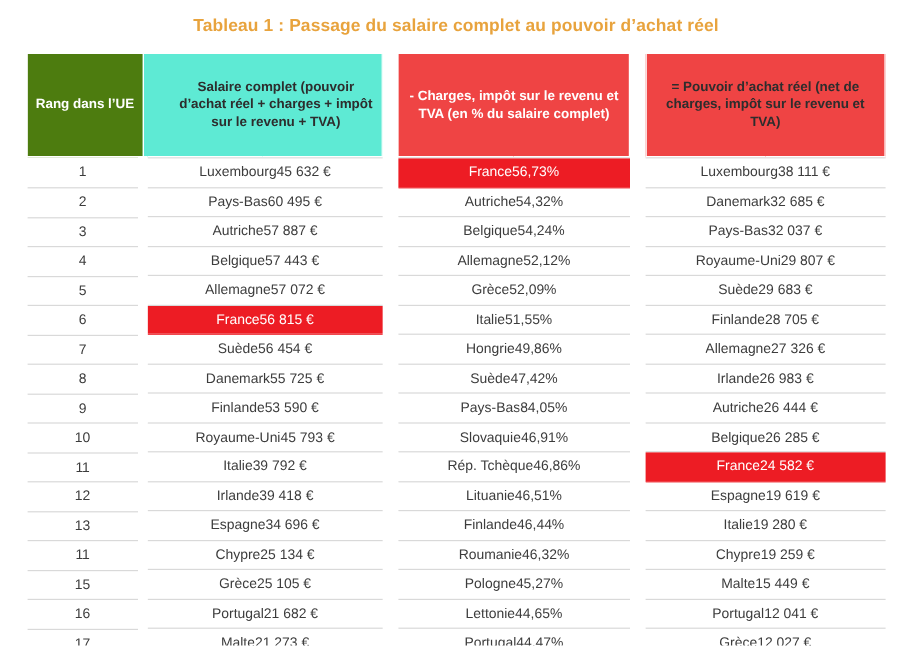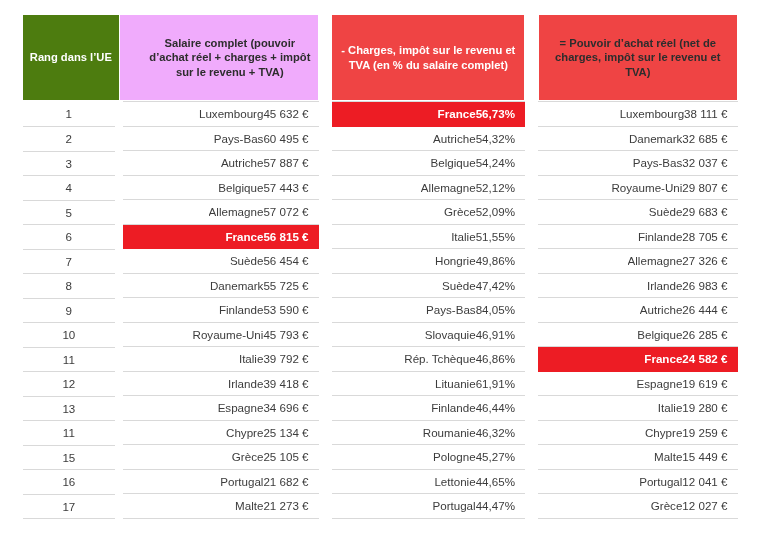--- a/index.html
+++ b/index.html
@@ -45,21 +45,21 @@
     border: 1px solid #ffffff;
     height: 86px;
     box-sizing: border-box;
   }
   th.h-rank {
     background: #4d7c0f;
     color: #ffffff;
     width: 96px;
   }
   th.h-sal {
-    background: #f0abfc;
+    background: #5eead4;
     color: #2d2d2d;
     width: 198px;
     padding-left: 28px;
   }
   th.h-charge {
     background: #ef4444;
     color: #ffffff;
     width: 192px;
   }
   th.h-pouv {
@@ -75,21 +75,21 @@
     vertical-align: middle;
     border-bottom: 1px solid #d9d9d9;
   }
   td.rank {
     text-align: center;
     width: 96px;
     border-right: 8px solid #ffffff;
   }
   .cellbox {
     display: flex;
-    justify-content: flex-end;
+    justify-content: center;
     align-items: center;
     padding: 0 10px 0 10px;
     height: 23.5px;
     box-sizing: border-box;
   }
   td.grp {
     border-bottom: none;
     padding: 0;
   }
   .inner {
@@ -105,21 +105,21 @@
     white-space: nowrap;
     overflow: hidden;
   }
   .val {
     text-align: right;
     white-space: nowrap;
   }
   .hl .cellbox {
     background: #ed1c24;
     color: #ffffff;
-    font-weight: bold;
+    font-weight: normal;
   }
   .hl .inner {
     border-bottom: 1px solid #ed1c24;
   }
   tr.first td {
     border-top: 1px solid #d9d9d9;
   }
   tr.first td.grp .inner {
     border-top: 1px solid #d9d9d9;
   }
@@ -128,20 +128,21 @@
   }
   tr.first td.gap {
     border-top: none;
   }
 </style>
 </head>
 <body>
 
 <div class="page">
 
+  <div class="title">Tableau 1 : Passage du salaire complet au pouvoir d’achat réel</div>
 
   <table class="main">
     <thead>
       <tr>
         <th class="h-rank">Rang dans l’UE</th>
         <th class="h-sal" colspan="2">Salaire complet (pouvoir d’achat réel + charges + impôt sur le revenu + TVA)</th>
         <th class="gap"></th>
         <th class="h-charge" colspan="2">- Charges, impôt sur le revenu et TVA (en % du salaire complet)</th>
         <th class="gap"></th>
         <th class="h-pouv" colspan="2">= Pouvoir d’achat réel (net de charges, impôt sur le revenu et TVA)</th>
@@ -475,21 +476,21 @@
                 <span class="name">Irlande</span>
                 <span class="val">39 418 €</span>
               </div>
             </div>
           </td>
           <td class="gap"></td>
           <td class="grp" colspan="2">
             <div class="inner">
               <div class="cellbox">
                 <span class="name">Lituanie</span>
-                <span class="val">61,91%</span>
+                <span class="val">46,51%</span>
               </div>
             </div>
           </td>
           <td class="gap"></td>
           <td class="grp" colspan="2">
             <div class="inner">
               <div class="cellbox">
                 <span class="name">Espagne</span>
                 <span class="val">19 619 €</span>
               </div>

